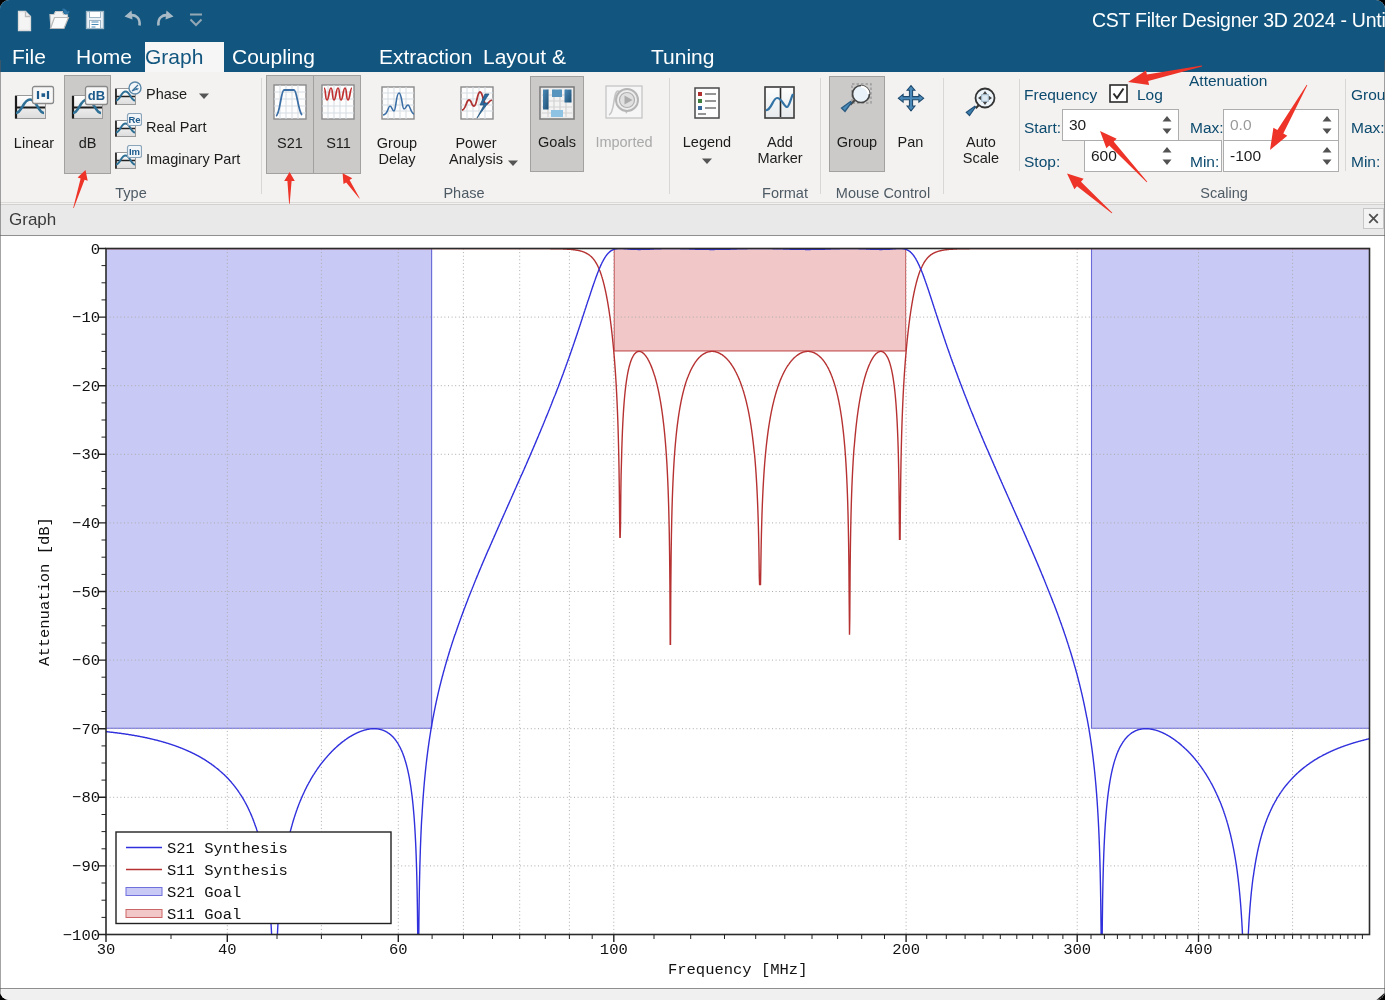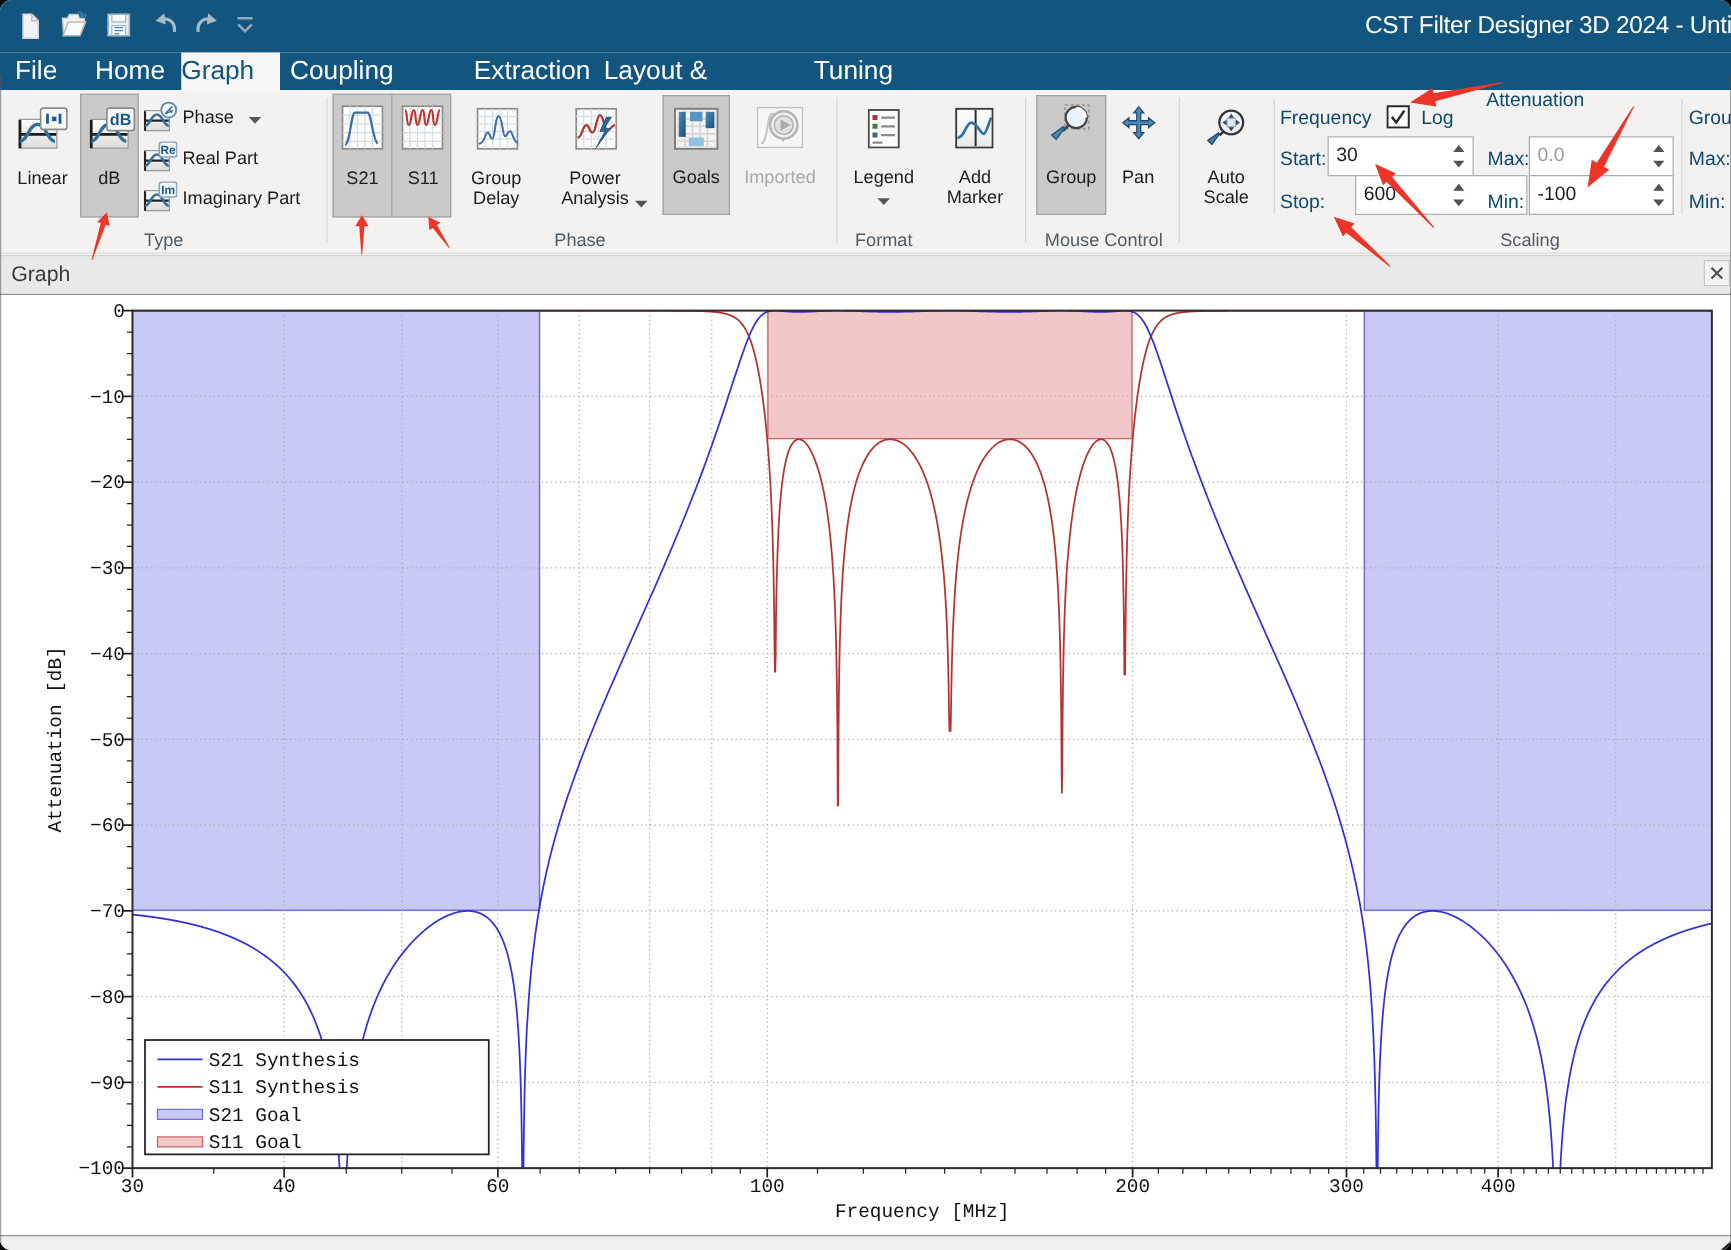--- a/index.html
+++ b/index.html
@@ -190,21 +190,21 @@
 <rect x="1" y="1" width="29" height="31" fill="#fdfdfd" stroke="#3a3a3a" stroke-width="1.6"></rect>
 <linearGradient id="amg" x1="0" y1="0" x2="0" y2="1">
         <stop offset="0" stop-color="#fdfdfd"></stop>
         <stop offset="1" stop-color="#e7eaec"></stop>
       </linearGradient>
 <rect x="2" y="2" width="27" height="29" fill="url(#amg)"></rect>
 <path d="M16.5 2v29" stroke="#2a2a2a" stroke-width="1.6"></path>
 <path d="M2 24c5 1 7-12 11-12 5 0 7 9 10 9 2 0 4-9 6-13" fill="none" stroke="#3272a4" stroke-width="2.2"></path>
 </svg>
 <div class="blabel" style="left:750px;top:134px;width:60px">Add<br>Marker</div>
-<div class="glabel" style="left:677px;width:60px">Format</div>
+<div class="glabel" style="left:755px;width:60px">Format</div>
 <div class="gsep" style="left:820px"></div>
 
 <div class="pressed" style="left:829px;top:76px;width:56px;height:96px"></div>
 <svg class="icon" style="left:836px;top:82px" width="38" height="36" viewBox="0 0 38 36">
 <rect x="16" y="2" width="19" height="19" fill="none" stroke="#9a9a9a" stroke-width="1.4" stroke-dasharray="2.5 2"></rect>
 <circle cx="25" cy="12" r="8.5" fill="#e9f2f8" stroke="#454545" stroke-width="1.7"></circle>
 <path d="M25 4.5a7.5 7.5 0 0 1 7.5 7.5" fill="none" stroke="#fff" stroke-width="2.2"></path>
 <path d="M18.8 18.3l-4.5 4.5" stroke="#454545" stroke-width="2"></path>
 <path d="M15.5 20.5l-6.5 9 -3.5-3.5 9-6.5z" fill="#4b8ab8" stroke="#2a5a80" stroke-width="1.3"></path>
 </svg>

